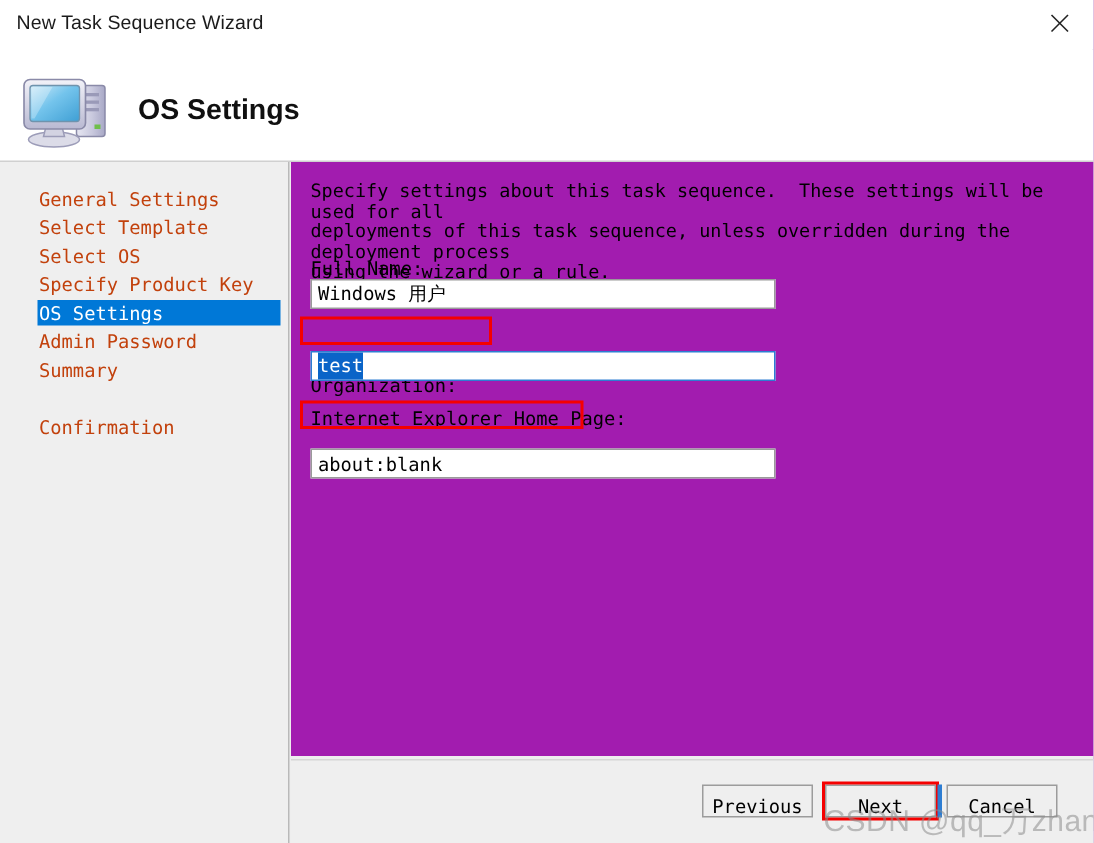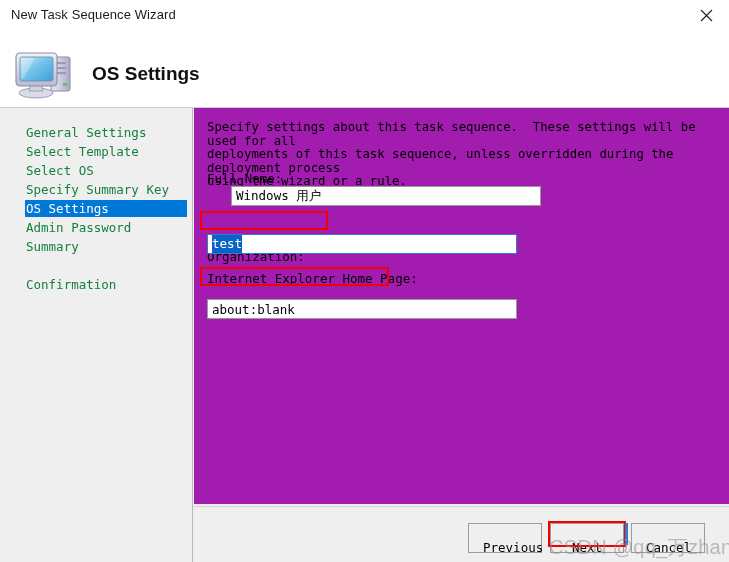--- a/index.html
+++ b/index.html
@@ -103,21 +103,21 @@
     border-right: 1px solid #b9b9b9;
     box-sizing: border-box;
   }
   .nav-item {
     position: absolute;
     left: 0px;
     width: 164px;
     height: 17px;
     font-family: "DejaVu Sans Mono", "Liberation Mono", monospace;
     font-size: 12.5px;
-    color: #15803d;
+    color: #c2410c;
     line-height: 17px;
     white-space: nowrap;
     cursor: default;
     box-sizing: border-box;
     padding-left: 26px;
   }
   .nav-item.selected {
     background: #0078d7;
     color: #ffffff;
     width: 162px;
@@ -204,21 +204,21 @@
     height: 22px;
     background: #efefef;
     border: 1px solid #9c9c9c;
     box-sizing: border-box;
     font-family: "DejaVu Sans Mono", "Liberation Mono", monospace;
     font-size: 12.5px;
     color: #000000;
     text-align: center;
     line-height: 20px;
     cursor: pointer;
-    padding: 14px;
+    padding: 4px;
   }
   #btn-previous { left: 274px; }
   #btn-next     { left: 356px; }
   #btn-cancel   { left: 437px; }
 
   #next-focus-edge {
     position: absolute;
     left: 625px;
     top: 523px;
     width: 3px;
@@ -291,35 +291,35 @@
     </div>
     <div id="header-title">OS Settings</div>
   </div>
 
   <div id="body-area">
 
     <div id="sidebar">
       <div class="nav-item" style="top:16px">General Settings</div>
       <div class="nav-item" style="top:35px">Select Template</div>
       <div class="nav-item" style="top:54px">Select OS</div>
-      <div class="nav-item" style="top:73px">Specify Summary Key</div>
+      <div class="nav-item" style="top:73px">Specify Product Key</div>
       <div class="nav-item selected" style="top:92px">OS Settings</div>
       <div class="nav-item" style="top:111px">Admin Password</div>
       <div class="nav-item" style="top:130px">Summary</div>
       <div class="nav-item" style="top:168px">Confirmation</div>
     </div>
 
     <div id="content">
 
       <div id="description">Specify settings about this task sequence.  These settings will be used for all
 deployments of this task sequence, unless overridden during the deployment process
 using the wizard or a rule.</div>
 
       <div class="field-label" style="left:13px; top:63px;">Full Name:</div>
-      <input class="text-input" style="top: 78px; margin-left: 24px;" type="text" value="Windows 用户">
+      <input class="text-input" style="top: 78px;" type="text" value="Windows 用户">
 
       <div class="field-label" style="left:13px; top:107px;margin-top:34px;">Organization:</div>
       <div class="annot-box" style="left:6px; top:103px; width:128px; height:19px;"></div>
 
       <div class="text-input focused" style="top:126px; display:flex; align-items:center;">
         <span class="sel-text">test</span>
       </div>
 
       <div class="field-label" style="left:13px; top:163px;">Internet Explorer Home Page:</div>
       <div class="annot-box" style="left:6px; top:159px; width:189px; height:19px;"></div>

